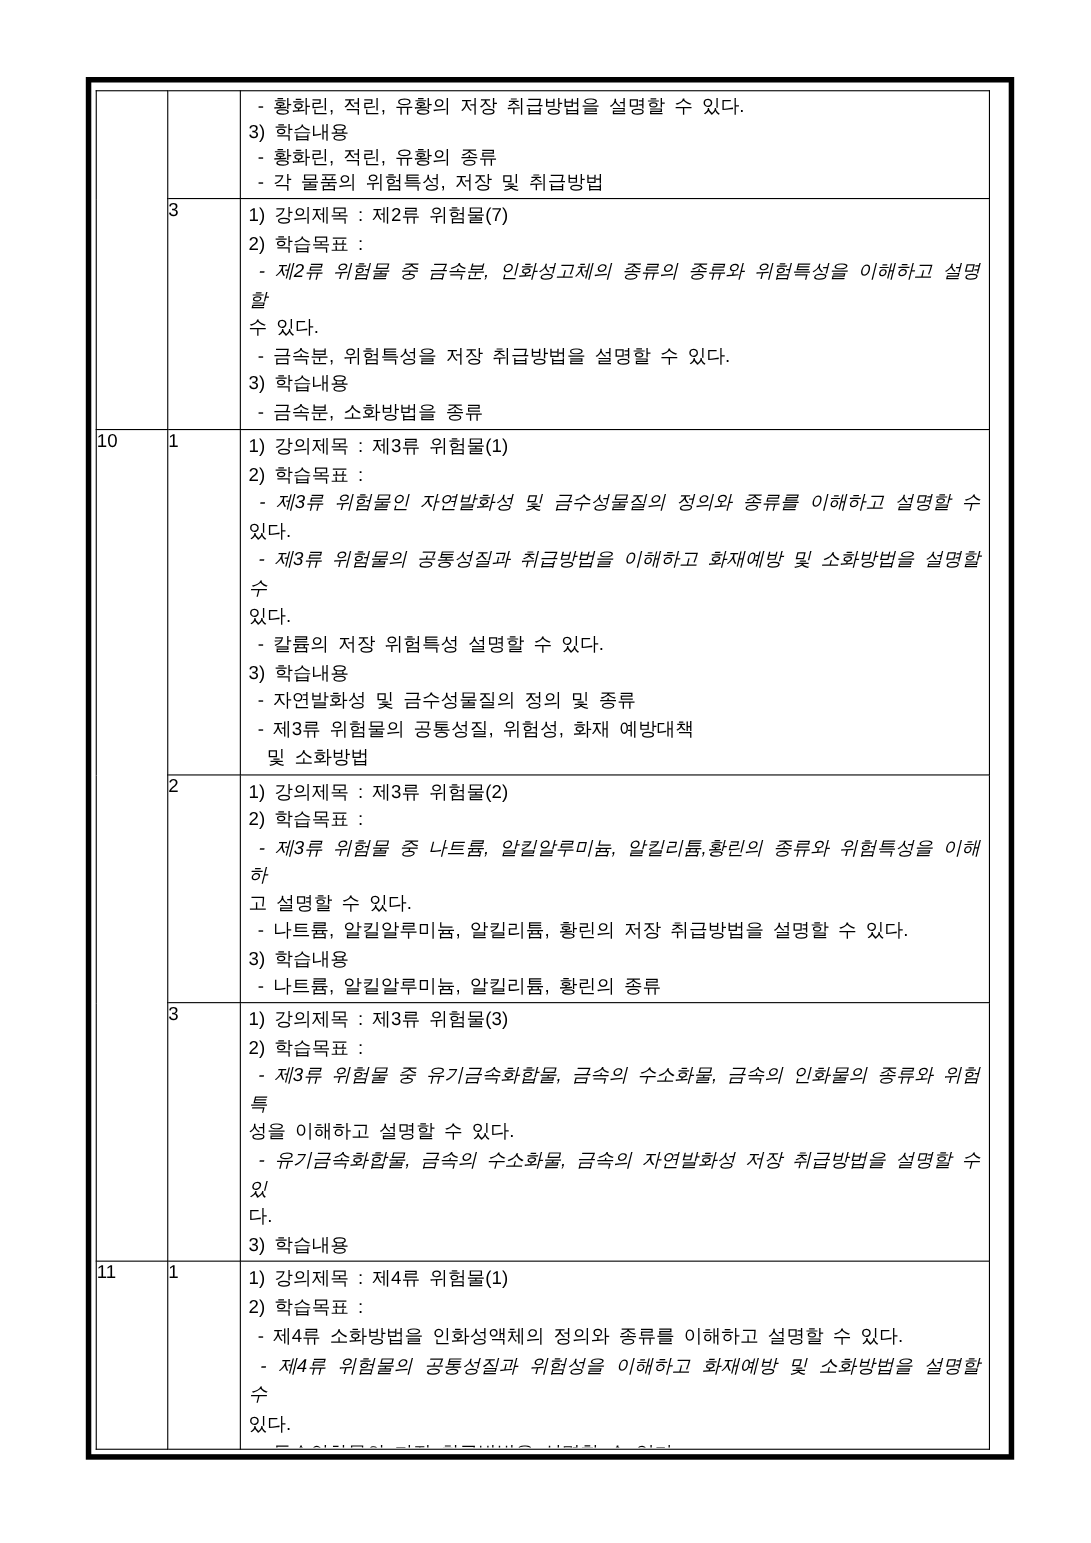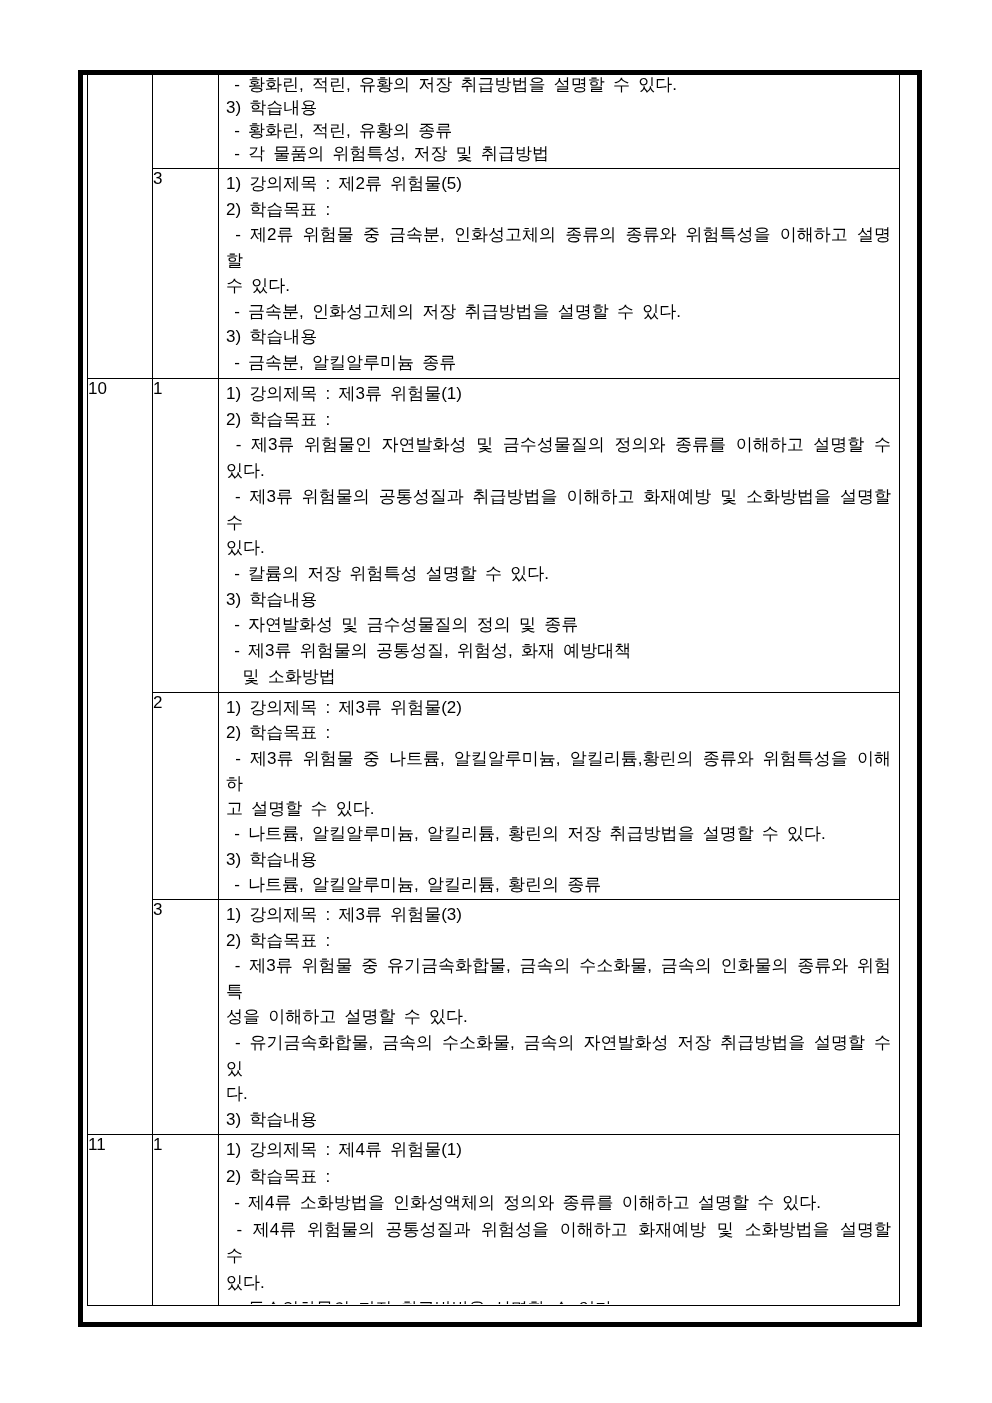--- a/index.html
+++ b/index.html
@@ -13,21 +13,21 @@
   }
   .frame{
     position:absolute;
     left:78px;top:70px;
     width:844px;height:1257px;
     border:5px solid #000;
     box-sizing:border-box;
   }
   table.syl{
     position:absolute;
-    left:87px;top:70px;
+    left:87px;top:82px;
     width:812px;
     border-collapse:collapse;
     table-layout:fixed;
   }
   table.syl td{
     border:1px solid #000;
     padding:0;
     vertical-align:top;
     overflow:hidden;
   }
@@ -42,20 +42,21 @@
     padding:2px 8px 0 7px;
     font-size:17px;
     word-spacing:3.5px;
   }
   .line{
     white-space:pre-wrap;
   }
   .line.fill{
     text-align:justify;
     text-align-last:justify;
+    font-style:italic;
   }
 </style>
 </head>
 <body>
 
 <div class="page">
   <div class="frame"></div>
 
   <table class="syl">
     <colgroup>
@@ -73,27 +74,27 @@
               <div class="line">3) 학습내용</div>
               <div class="line"> - 황화린, 적린, 유황의 종류</div>
               <div class="line"> - 각 물품의 위험특성, 저장 및 취급방법</div>
             </div>
         </td>
       </tr>
       <tr style="height:210px">
         <td class="num">3</td>
         <td>
           <div class="cellbox" style="height:208px;line-height:25.5px">
-              <div class="line">1) 강의제목 : 제2류 위험물(5)</div>
+              <div class="line">1) 강의제목 : 제2류 위험물(7)</div>
               <div class="line">2) 학습목표 :</div>
               <div class="line fill"> - 제2류 위험물 중 금속분, 인화성고체의 종류의 종류와 위험특성을 이해하고 설명할</div>
               <div class="line">수 있다.</div>
-              <div class="line"> - 금속분, 인화성고체의 저장 취급방법을 설명할 수 있다.</div>
+              <div class="line"> - 금속분, 위험특성을 저장 취급방법을 설명할 수 있다.</div>
               <div class="line">3) 학습내용</div>
-              <div class="line"> - 금속분, 알킬알루미늄 종류</div>
+              <div class="line"> - 금속분, 소화방법을 종류</div>
               <div class="line"> - 각 물품의 위험특성, 저장 취급방법</div>
             </div>
         </td>
       </tr>
       <tr style="height:256px">
         <td class="num" rowspan="3">10</td>
         <td class="num">1</td>
         <td>
           <div class="cellbox" style="height:313px;line-height:25.7px">
               <div class="line">1) 강의제목 : 제3류 위험물(1)</div>

